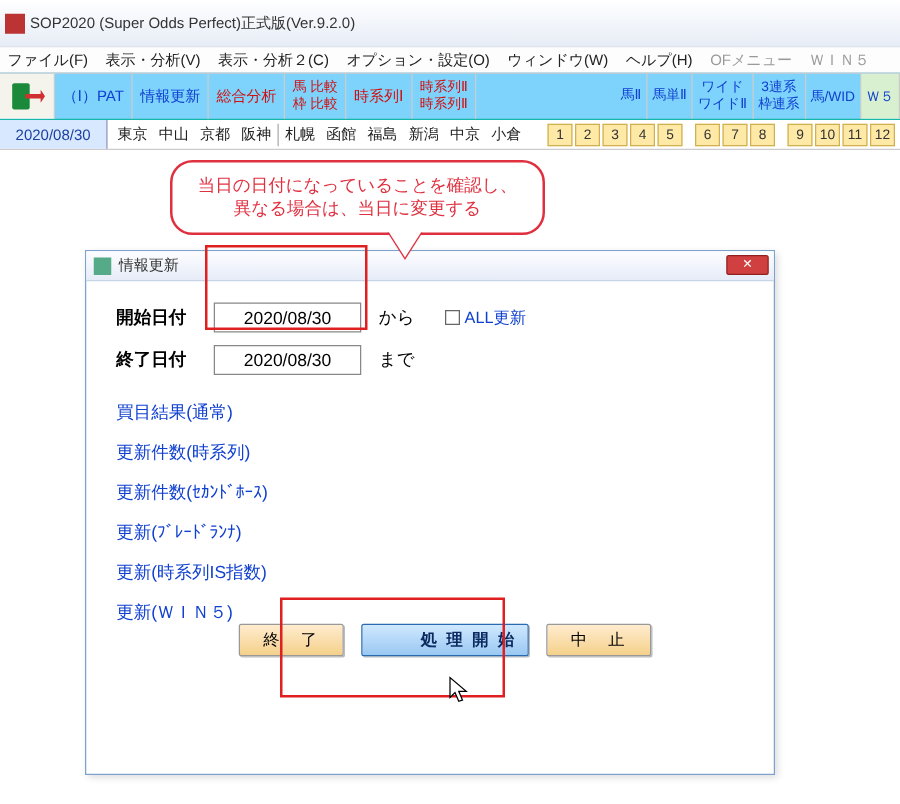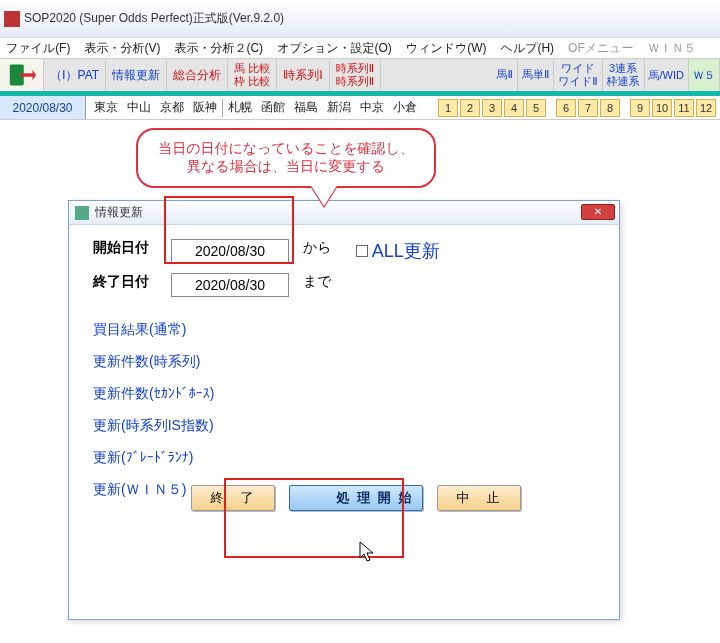--- a/index.html
+++ b/index.html
@@ -8,21 +8,21 @@
   
   .titlebar { height: 38px; background: linear-gradient(#fff,#e6ecf6); display: flex; align-items: center; padding: 0 4px; font-size: 12px; color: #333; border-bottom: 1px solid #d6dce6; }
   .titlebar .appicon { width: 16px; height: 16px; margin-right: 4px; background: #b33; display: inline-block; }
 
   
   .menubar { height: 20px; display: flex; align-items: center; padding: 0 6px; font-size: 12px; gap: 14px; background: #fdfdfd; }
   .menubar .m { color: #222; cursor: default; }
   .menubar .m.grey { color: #9a9a9a; }
 
   
-  .toolbar { height: 38px; background: #e5e5e5; border-top: 1px solid #ccc; border-bottom: 5px solid #14b8a6; display: flex; align-items: stretch; font-size: 12px; }
+  .toolbar { height: 38px; background: #7dd3fc; border-top: 1px solid #ccc; border-bottom: 1px solid #14b8a6; display: flex; align-items: stretch; font-size: 12px; }
   .tb-iconbtn { width: 44px; border-right: 1px solid #ccc; display: flex; align-items: center; justify-content: center; background: #f4f4ec; }
   .tb-iconbtn svg { width: 28px; height: 28px; }
   .tb-cell { border-right: 1px solid #ccc; display: flex; align-items: center; justify-content: center; padding: 0 6px; white-space: nowrap; }
   .tb-cell.blue { color: #1040d0; }
   .tb-cell.red  { color: #d01010; }
   .tb-cell.stack { flex-direction: column; font-size: 11px; line-height: 1.2; }
   .tb-cell.stack span { display:block; }
   .tb-cell.active { background: #d8f0d0; }
   .tb-right { margin-left: auto; display: flex; }
   .tb-small { padding: 0 4px; font-size: 11px; }
@@ -43,31 +43,31 @@
   .callout { position:absolute; left:136px; top:8px; width:300px; height:60px; border:2px solid #e03040; border-radius:18px; background:#fff; display:flex; flex-direction:column; align-items:center; justify-content:center; font-size:14px; color:#e03040; }
   .callout-tail { position:absolute; left:310px; top:64px; width:0; height:0; border-left:14px solid transparent; border-right:14px solid transparent; border-top:22px solid #fff; z-index:3; }
   .callout-tail.outer { border-top-color:#e03040; top:66px; z-index:2; }
 
   
   .dialog { position:absolute; left:68px; top:80px; width:552px; height:420px; border:1px solid #7da2ce; background:#fff; box-shadow:2px 2px 6px rgba(0,0,0,.15); }
   .dlg-title { height:24px; background:linear-gradient(#fdfdff,#e6ecf8); display:flex; align-items:center; padding:0 6px; font-size:12px; color:#333; border-bottom:1px solid #c8d4e8; position:relative; }
   .dlg-title .ic { width:14px; height:14px; background:#5a8; margin-right:6px; display:inline-block; }
   .dlg-close { position:absolute; right:4px; top:3px; width:34px; height:16px; background:#d04040; border:1px solid #902020; border-radius:2px; color:#fff; font-size:10px; text-align:center; line-height:14px; }
   .dlg-body { padding: 14px 24px; font-size:14px; color:#000; position:relative; }
-  .form-row { display:flex; align-items:flex-start; height:30px; margin-bottom:4px; }
+  .form-row { display:flex; align-items:center; height:30px; margin-bottom:4px; }
   .form-row .lab { width:78px; font-weight:bold; }
   .form-row .inp { width:118px; height:24px; border:1px solid #888; background:#fff; display:flex; align-items:center; justify-content:center; font-size:14px; }
   .form-row .suffix { margin-left:14px; }
-  .chk { margin-left: 24px; color:#1040d0; font-size:18px; display:flex; align-items:center; gap:4px; }
+  .chk { margin-left: 24px; color:#1040d0; font-size:13px; display:flex; align-items:center; gap:4px; }
   .chk .box { width:12px; height:12px; border:1px solid #666; display:inline-block; }
 
   .linklist { margin-top: 18px; }
   .linklist .lnk { color:#1040d0; font-size:14px; margin: 14px 0; display:block; }
 
-  .dlg-btns { position:absolute; left:122px; bottom:16px; display:flex; align-items:flex-end; gap:14px; }
+  .dlg-btns { position:absolute; left:122px; bottom:2px; display:flex; align-items:flex-end; gap:14px; }
   .dlg-btn { width:134px; height:26px; border:1px solid #999; background:linear-gradient(#ffeccf,#f4d08a); display:flex; align-items:center; justify-content:center; font-size:13px; letter-spacing:2px; box-shadow:1px 1px 0 #bbb; border-radius:2px; }
   .dlg-btn.end { width:84px; }
   .dlg-btn.stop { width:84px; }
   .dlg-btn.primary { background:linear-gradient(#cfe8ff,#9ac8f2); border:1px solid #2a6ab0; color:#0a2a60; font-weight:bold; position:relative;padding-left:38px; }
 
   
   .hl { position:absolute; border:2px solid #e02020; pointer-events:none; }
   .hl1 { left:164px; top:196px; width:130px; height:68px; }
   .hl2 { left:224px; top:478px; width:180px; height:80px; }
 
@@ -197,22 +197,22 @@
       <div class="form-row">
         <span class="lab">終了日付</span>
         <span class="inp">2020/08/30</span>
         <span class="suffix">まで</span>
       </div>
 
       <div class="linklist">
         <span class="lnk">買目結果(通常)</span>
         <span class="lnk">更新件数(時系列)</span>
         <span class="lnk">更新件数(ｾｶﾝﾄﾞﾎｰｽ)</span>
+        <span class="lnk">更新(ﾌﾞﾚｰﾄﾞﾗﾝﾅ)</span>
         <span class="lnk">更新(時系列IS指数)</span>
-        <span class="lnk">更新(ﾌﾞﾚｰﾄﾞﾗﾝﾅ)</span>
         <span class="lnk">更新(ＷＩＮ５)</span>
       </div>
 
       <div class="dlg-btns">
         <div class="dlg-btn end">終　了</div>
         <div class="dlg-btn primary">処 理 開 始</div>
         <div class="dlg-btn stop">中　止</div>
       </div>
 
     </div>

